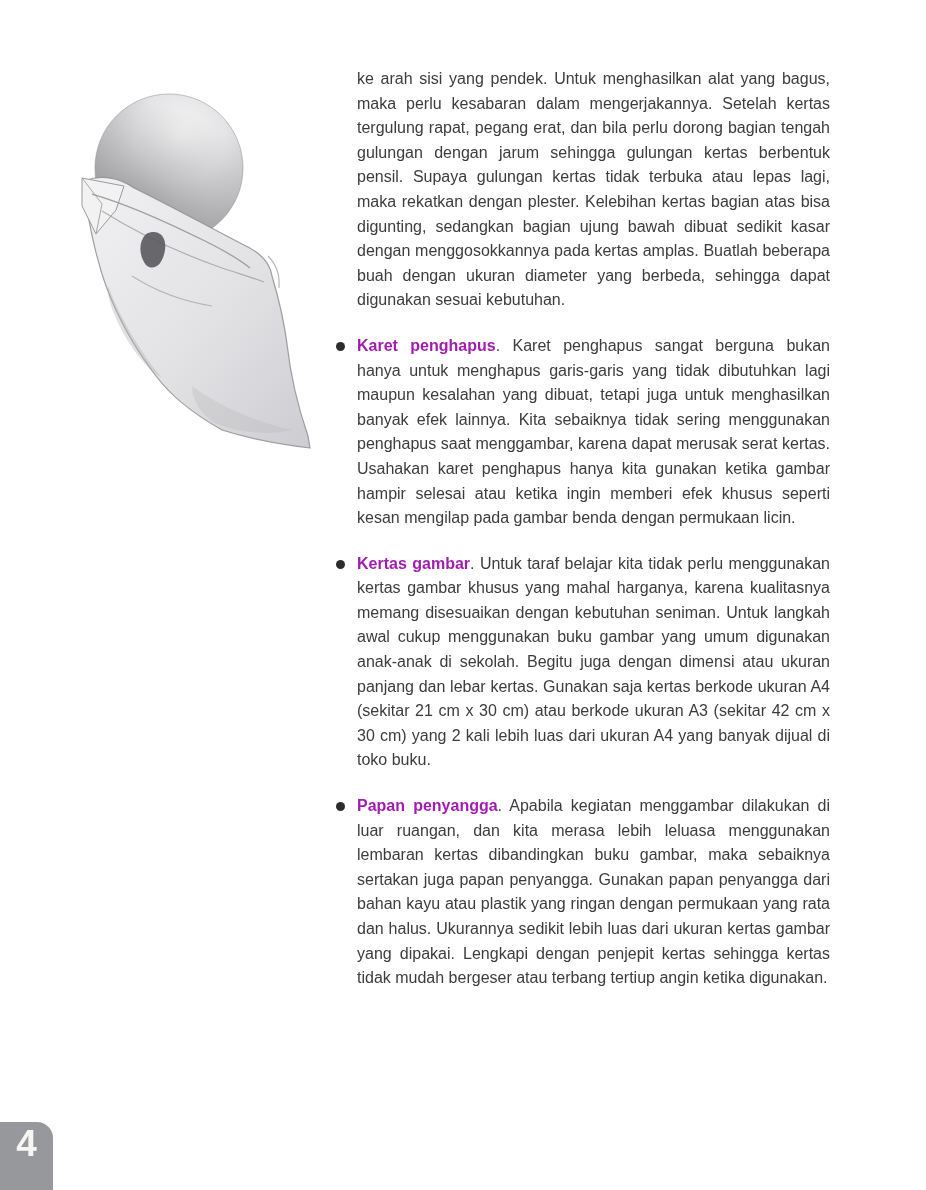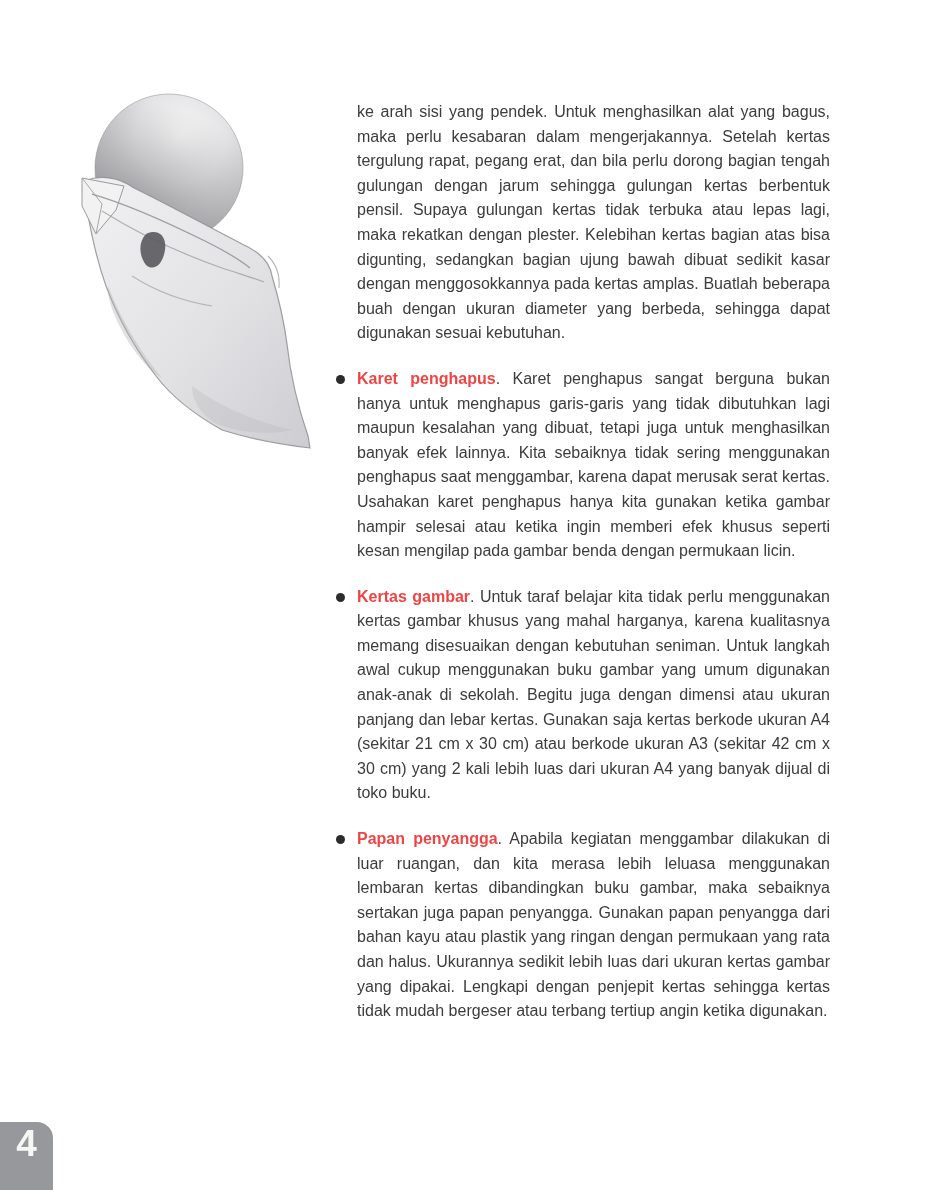--- a/index.html
+++ b/index.html
@@ -20,40 +20,40 @@
     width: 240px;
     height: 365px;
     margin: 0;
   }
   .illustration svg { display: block; width: 100%; height: 100%; }
 
   
   .text-col {
     position: absolute;
     left: 357px;
-    top: 100px;
+    top: 67px;
     width: 473px;
     color: #3c3c3e;
     font-size: 16px;
     line-height: 24.6px;
     text-align: justify;
   }
   .para { margin: 0 0 21px 0; }
   .para:last-child { margin-bottom: 0; }
   .bullet-item { position: relative; margin: 0 0 21px 0; }
   .bullet-item .bullet {
     position: absolute;
     left: -21px;
     top: 8px;
     width: 9px;
     height: 9px;
     border-radius: 50%;
     background: #2c2c2e;
   }
-  .bullet-item .term { font-weight: bold; color: #ef4444; }
+  .bullet-item .term { font-weight: bold; color: #a21caf; }
 
   
   .page-tab {
     position: absolute;
     left: 0;
     top: 1122px;
     width: 53px;
     height: 68px;
     background: #96989b;
     border-top-right-radius: 16px;

